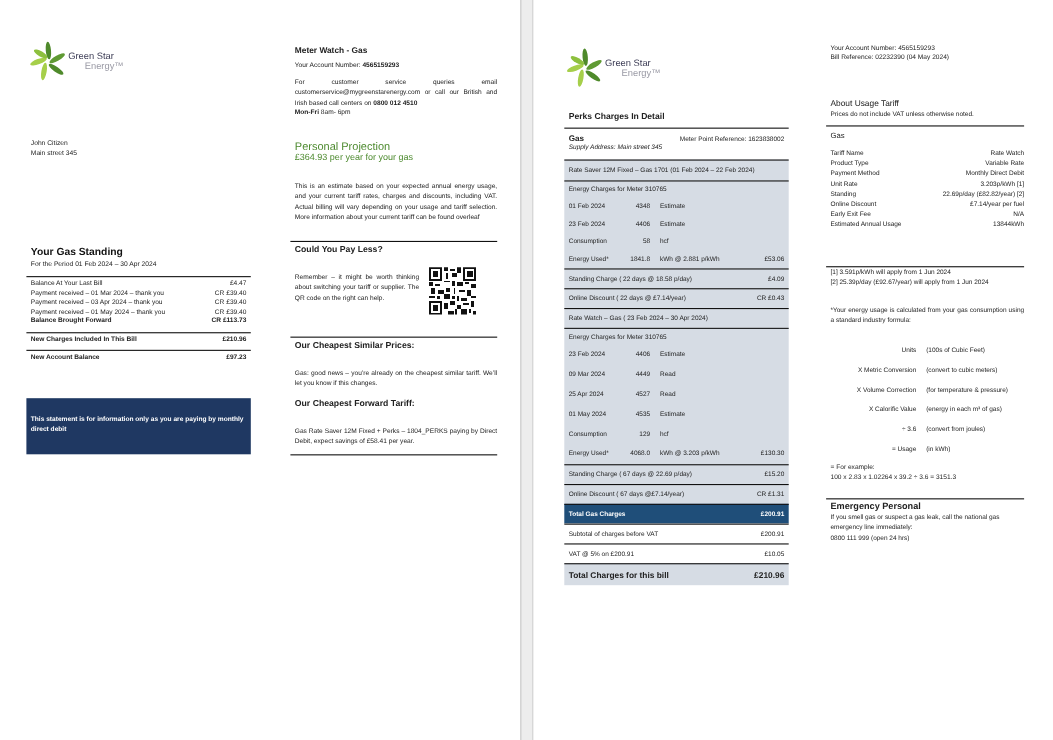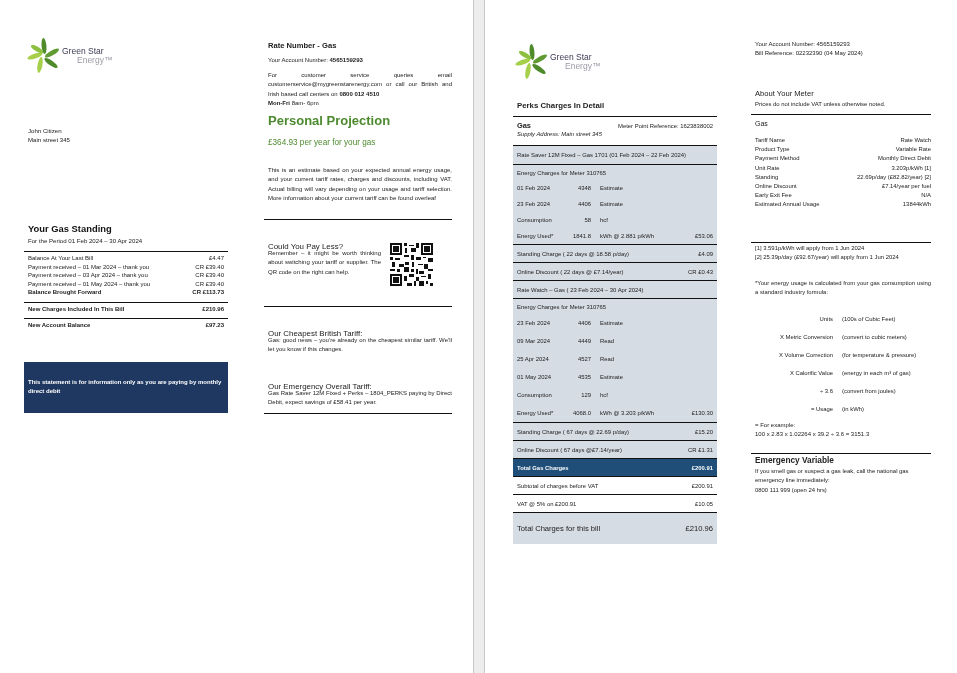--- a/index.html
+++ b/index.html
@@ -33,34 +33,34 @@
   .bal-block .row { height: 8.6px; line-height: 8.6px; font-size: 6px; }
   .bal-block2 { border-top: 1.3px solid #111; padding-top: 2px; margin-top: 5px; height: 14px; }
   .bal-block2 .row { height: 8.6px; line-height: 8.6px; font-size: 6px; font-weight: bold; }
   .info-box { left: 24px; top: 362px; width: 204px; height: 51px; background: #1f3862; color: #fff; font-size: 6px; line-height: 9px; padding: 16px 4px 0 4px; font-weight: bold; }
 
   
   .col2 { left: 268px; width: 184px; }
   .rw-title { top: 41px; font-size: 7.6px; font-weight: bold; }
   .acc { top: 57px; font-size: 6px; }
   .cs { top: 71px; font-size: 6px; line-height: 9.3px; text-align: justify; }
-  .pp-title { top: 113px; font-size: 13px; color: #4d8a2f; font-weight: bold; }
+  .pp-title { top: 128px; font-size: 10px; color: #4d8a2f; }
   .pp-value { top: 138px; font-size: 8.2px; color: #4d8a2f; }
   .pp-text { top: 166px; font-size: 6px; line-height: 9.3px; text-align: justify; }
   .sec-rule { left: 264px; width: 188px; border-top: 1.3px solid #111; }
-  .sec-h { font-size: 7.9px; font-weight: normal; margin-top: 20px; }
+  .sec-h { font-size: 7.9px; font-weight: bold; }
   .remember { top: 249px; width: 113px; font-size: 6px; line-height: 9.3px; text-align: justify; }
   .qr { left: 389px; top: 243px; width: 45px; height: 43px; }
   .body6 { font-size: 6px; line-height: 9.3px; text-align: justify; }
   .chg-title { left: 517px; top: 101px; font-size: 7.8px; font-weight: bold; }
   .chg-table { left: 513px; top: 116px; width: 204px; }
   .crow { display: flex; align-items: center; padding: 0 4px; font-size: 5.9px; background: #d6dce4; border-top: 1.3px solid #111; height: 18px; }
   .crow.plain { background: #fff; }
   .crow.dark { background: #1f4e79; color: #fff; font-weight: bold; }
-  .crow.total { font-weight: normal; font-size: 7.6px; height: 32px; }
+  .crow.total { font-weight: bold; font-size: 7.6px; height: 20px; }
   .crow .grow { flex: 1; }
   .crow .amt { text-align: right; }
   .gas-head { background: #fff; height: 29px; padding: 4px 4px 0 4px; font-size: 5.9px; border-top: 1.3px solid #111; }
   .gas-head .g1 { display: flex; justify-content: space-between; align-items: baseline; }
   .gas-head .gas { font-size: 7.4px; font-weight: bold; }
   .gas-head .sa { font-style: italic; margin-top: 1px; }
   .meter-block { background: #d6dce4; border-top: 1.3px solid #111; padding: 0 4px; }
   .mrow { display: flex; height: 16px; align-items: center; font-size: 5.9px; }
   .mrow.hd { height: 15px; }
   .mrow .c1 { width: 56px; }
@@ -137,21 +137,21 @@
     <div class="bal-block2" style="margin-top:2px;">
       <div class="row">
           <span>New Account Balance</span>
           <span>£97.23</span>
         </div>
     </div>
   </div>
 
   <div class="abs info-box">This statement is for information only as you are paying by monthly direct debit</div>
 
-  <div class="abs col2 rw-title">Rate Number - Gas</div>
+  <div class="abs col2 rw-title">Meter Watch - Gas</div>
   <div class="abs col2 acc">
     <span>Your Account Number: </span><b>4565159293</b>
   </div>
   <div class="abs col2 cs">
     <span>For customer service queries email customerservice@mygreenstarenergy.com or call our British and Irish based call centers on </span><b>0800 012 4510</b><br>
     <b>Mon-Fri</b><span> 8am- 6pm</span>
   </div>
   <div class="abs col2 pp-title">Personal Projection</div>
   <div class="abs col2 pp-value">£364.93 per year for your gas</div>
   <div class="abs col2 pp-text">This is an estimate based on your expected annual energy usage, and your current tariff rates, charges and discounts, including VAT. Actual billing will vary depending on your usage and tariff selection. More information about your current tariff can be found overleaf</div>
@@ -203,23 +203,23 @@
         <rect x="22" y="18" width="2" height="3"></rect>
       <rect x="10" y="23" width="3" height="2"></rect>
         <rect x="14" y="22" width="1" height="3"></rect>
         <rect x="17" y="22" width="3" height="3"></rect>
       <rect x="21" y="22" width="1" height="2"></rect>
         <rect x="23" y="23" width="2" height="2"></rect>
     </g>
   </svg>
 
   <div class="abs sec-rule" style="top:306px;"></div>
-  <div class="abs col2 sec-h" style="top:309px;">Our Cheapest British Tariff:</div>
+  <div class="abs col2 sec-h" style="top:309px;">Our Cheapest Similar Prices:</div>
   <div class="abs col2 body6" style="top:336px;">Gas: good news – you’re already on the cheapest similar tariff. We’ll let you know if this changes.</div>
-  <div class="abs col2 sec-h" style="top:362px;">Our Emergency Overall Tariff:</div>
+  <div class="abs col2 sec-h" style="top:362px;">Our Cheapest Forward Tariff:</div>
   <div class="abs col2 body6" style="top:389px;">Gas Rate Saver 12M Fixed + Perks – 1804_PERKS paying by Direct Debit, expect savings of £58.41 per year.</div>
   <div class="abs sec-rule" style="top:413px;"></div>
 </div>
 
 <div class="gutter"></div>
 
 <div class="page" id="page2"></div>
 
 <div class="logo" style="left:515px; top:42px;">
   <svg viewBox="0 0 34 40">
@@ -344,21 +344,21 @@
   <div class="crow total">
       <span class="grow">Total Charges for this bill</span>
       <span class="amt">£210.96</span>
     </div>
 </div>
 
 <div class="abs col4 small" style="top:40px;">
   <div>Your Account Number: 4565159293</div>
   <div>Bill Reference: 02232390 (04 May 2024)</div>
 </div>
-<div class="abs col4" style="top:89px; font-size:7.6px;">About Your Meter</div>
+<div class="abs col4" style="top:89px; font-size:7.6px;">About Usage Tariff</div>
 <div class="abs col4" style="top:101px; font-size:5.9px;">Prices do not include VAT unless otherwise noted.</div>
 <div class="abs" style="left:751px; width:180px; top:114px; border-top:1.3px solid #111;"></div>
 <div class="abs col4" style="top:120px; font-size:7px;">Gas</div>
 
 <div class="abs col4" style="top:136px;">
   <div class="tariff-row">
       <span>Tariff Name</span>
       <span>Rate Watch</span>
     </div>
   <div class="tariff-row">
@@ -425,17 +425,17 @@
       <span class="fr">(in kWh)</span>
     </div>
 </div>
 
 <div class="abs col4 small" style="top:421px;">
   <div>= For example:</div>
   <div>100 x 2.83 x 1.02264 x 39.2 ÷ 3.6 = 3151.3</div>
 </div>
 
 <div class="abs" style="left:751px; width:180px; top:453px; border-top:1.3px solid #111;"></div>
-<div class="abs col4" style="top:455px; font-size:8.3px; font-weight:bold;">Emergency Variable</div>
+<div class="abs col4" style="top:455px; font-size:8.3px; font-weight:bold;">Emergency Personal</div>
 <div class="abs col4" style="top:467px; width:172px; font-size:5.9px; line-height:9.3px;">
   <div>If you smell gas or suspect a gas leak, call the national gas emergency line immediately:</div>
   <div>0800 111 999 (open 24 hrs)</div>
 </div>
 
 </body></html>

